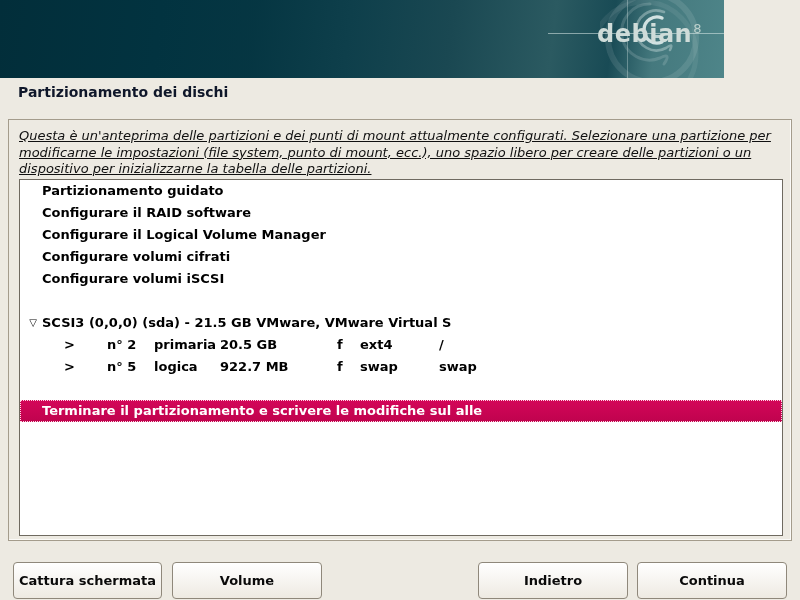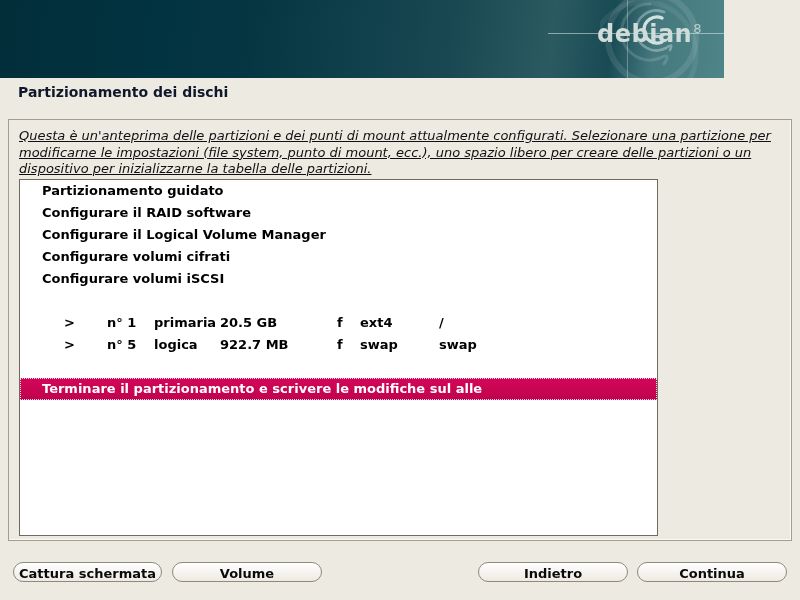--- a/index.html
+++ b/index.html
@@ -40,21 +40,21 @@
   .frame {
     position:absolute; left:8px; top:119px; width:784px; height:422px;
     border:1px solid #a49c8c; background:#EDEAE2;
     box-shadow:inset -1px -1px 0 #fbfaf7;
   }
   .description {
     position:absolute; left:10px; top:8px; width:762px;
     font-style:italic; font-size:13px; line-height:16.5px; color:#101010;text-decoration:underline;
   }
   .listbox {
-    position:absolute; left:10px; top:59px; width:639px; height:357px;
+    position:absolute; left:10px; top:59px; width:764px; height:357px;
     background:#ffffff; border:1px solid #6f6a60;
   }
   .row {
     height:22px; line-height:22px; font-size:13px; font-weight:bold;
     color:#000; white-space:nowrap; padding-left:22px;
   }
   .row.disk { padding-left:4px; }
   .row.disk .expander {
     display:inline-block; width:18px; font-size:10px; text-align:center;
     vertical-align:1px; font-weight:normal;
@@ -64,23 +64,23 @@
     grid-template-columns:43px 47px 66px 117px 23px 79px auto;
   }
   .row.part .size { text-align:left; padding-right:38px; }
   .row.selected {
     background:linear-gradient(#d40659,#bf034e), #cb0652;
     color:#fff; outline:1px dotted #ffd9e6; outline-offset:-1px;
   }
 
   
   .btn {
-    position:absolute; top:562px; height:20px; width:150px;
+    position:absolute; top:562px; height:37px; width:150px;
     background:linear-gradient(#ffffff,#eeeae2);
-    border:1px solid #8f887b; border-radius:11px;
+    border:1px solid #8f887b; border-radius:4px;
     font-family:"DejaVu Sans","Liberation Sans",sans-serif;
     font-size:13px; font-weight:bold; color:#0a0a0a; text-align:center;
     padding:0; line-height:22px;
   }
   #btn-screenshot { left:13px; width:149px; }
   #btn-help   { left:172px; }
   #btn-back   { left:478px; }
   #btn-cont   { left:637px; }
 </style>
 </head>
@@ -105,23 +105,26 @@
 <div class="frame">
   <div class="description">Questa è un'anteprima delle partizioni e dei punti di mount attualmente configurati. Selezionare una partizione per modificarne le impostazioni (file system, punto di mount, ecc.), uno spazio libero per creare delle partizioni o un dispositivo per inizializzarne la tabella delle partizioni.</div>
 
   <div class="listbox">
     <div class="row">Partizionamento guidato</div>
     <div class="row">Configurare il RAID software</div>
     <div class="row">Configurare il Logical Volume Manager</div>
     <div class="row">Configurare volumi cifrati</div>
     <div class="row">Configurare volumi iSCSI</div>
     <div class="row"></div>
+    <div class="row disk">
+      <span class="expander">▽</span><span>SCSI3 (0,0,0) (sda) - 21.5 GB VMware, VMware Virtual S</span>
+    </div>
     <div class="row part">
       <span>&gt;</span>
-      <span>n° 1</span>
+      <span>n° 2</span>
       <span>primaria</span>
       <span class="size">20.5 GB</span>
       <span>f</span>
       <span>ext4</span>
       <span>/</span>
     </div>
     <div class="row part">
       <span>&gt;</span>
       <span>n° 5</span>
       <span>logica</span>

